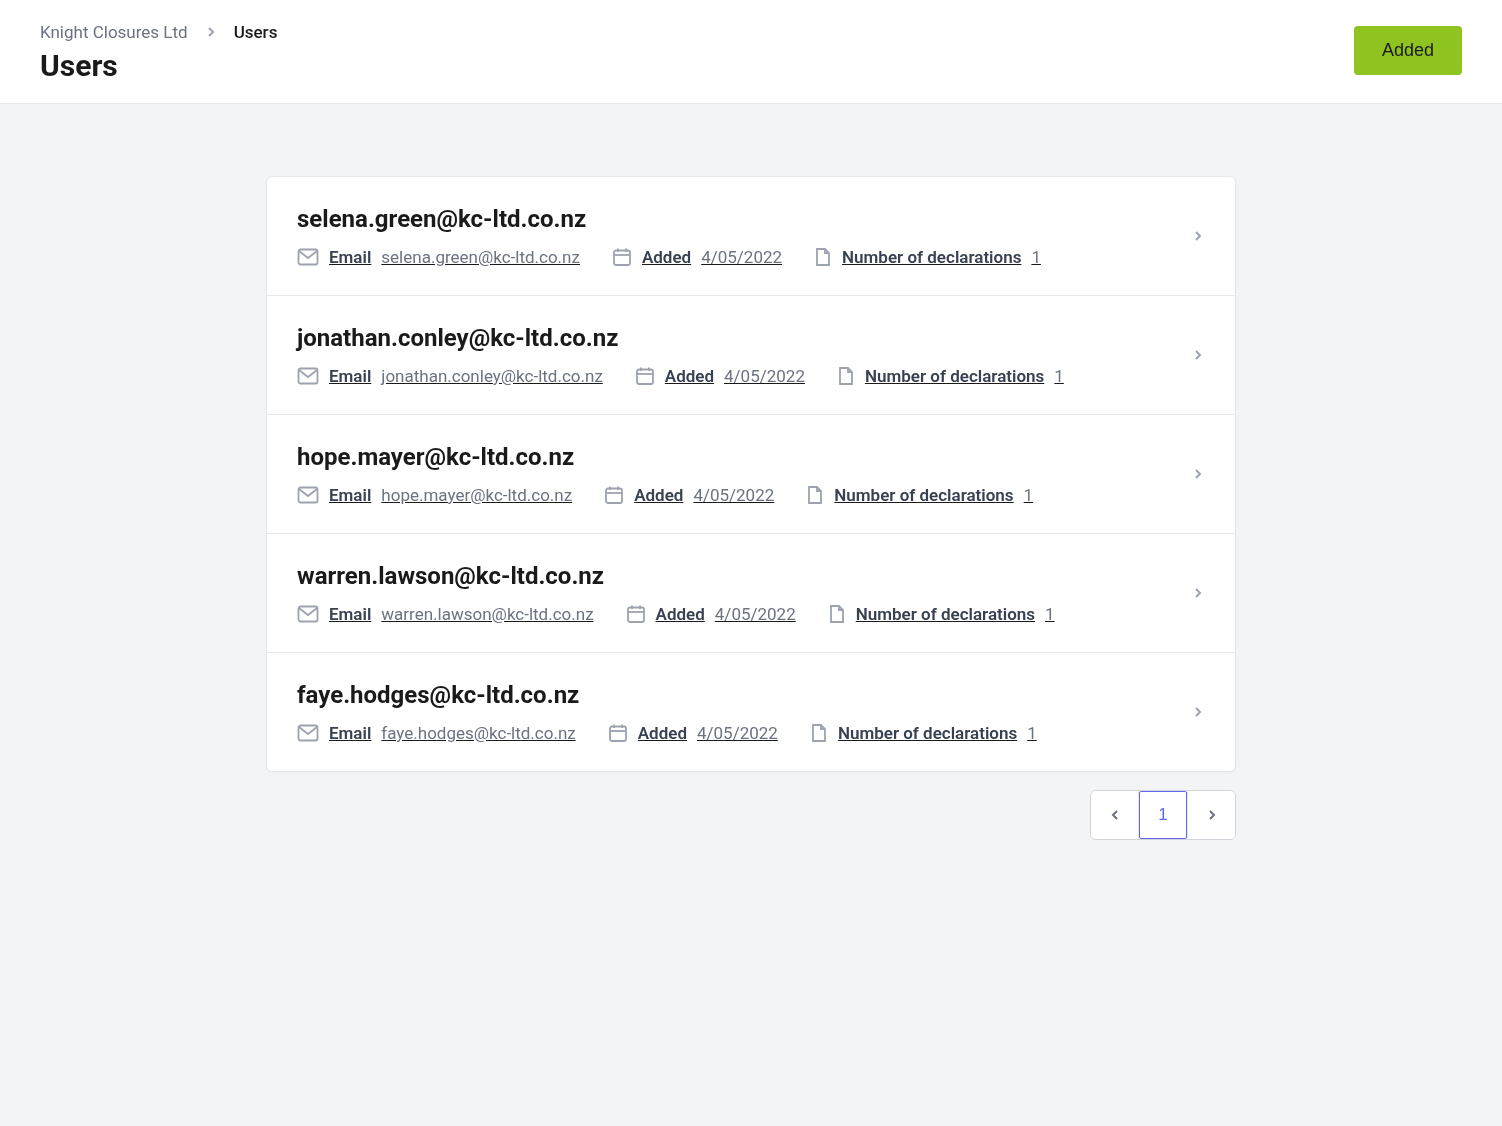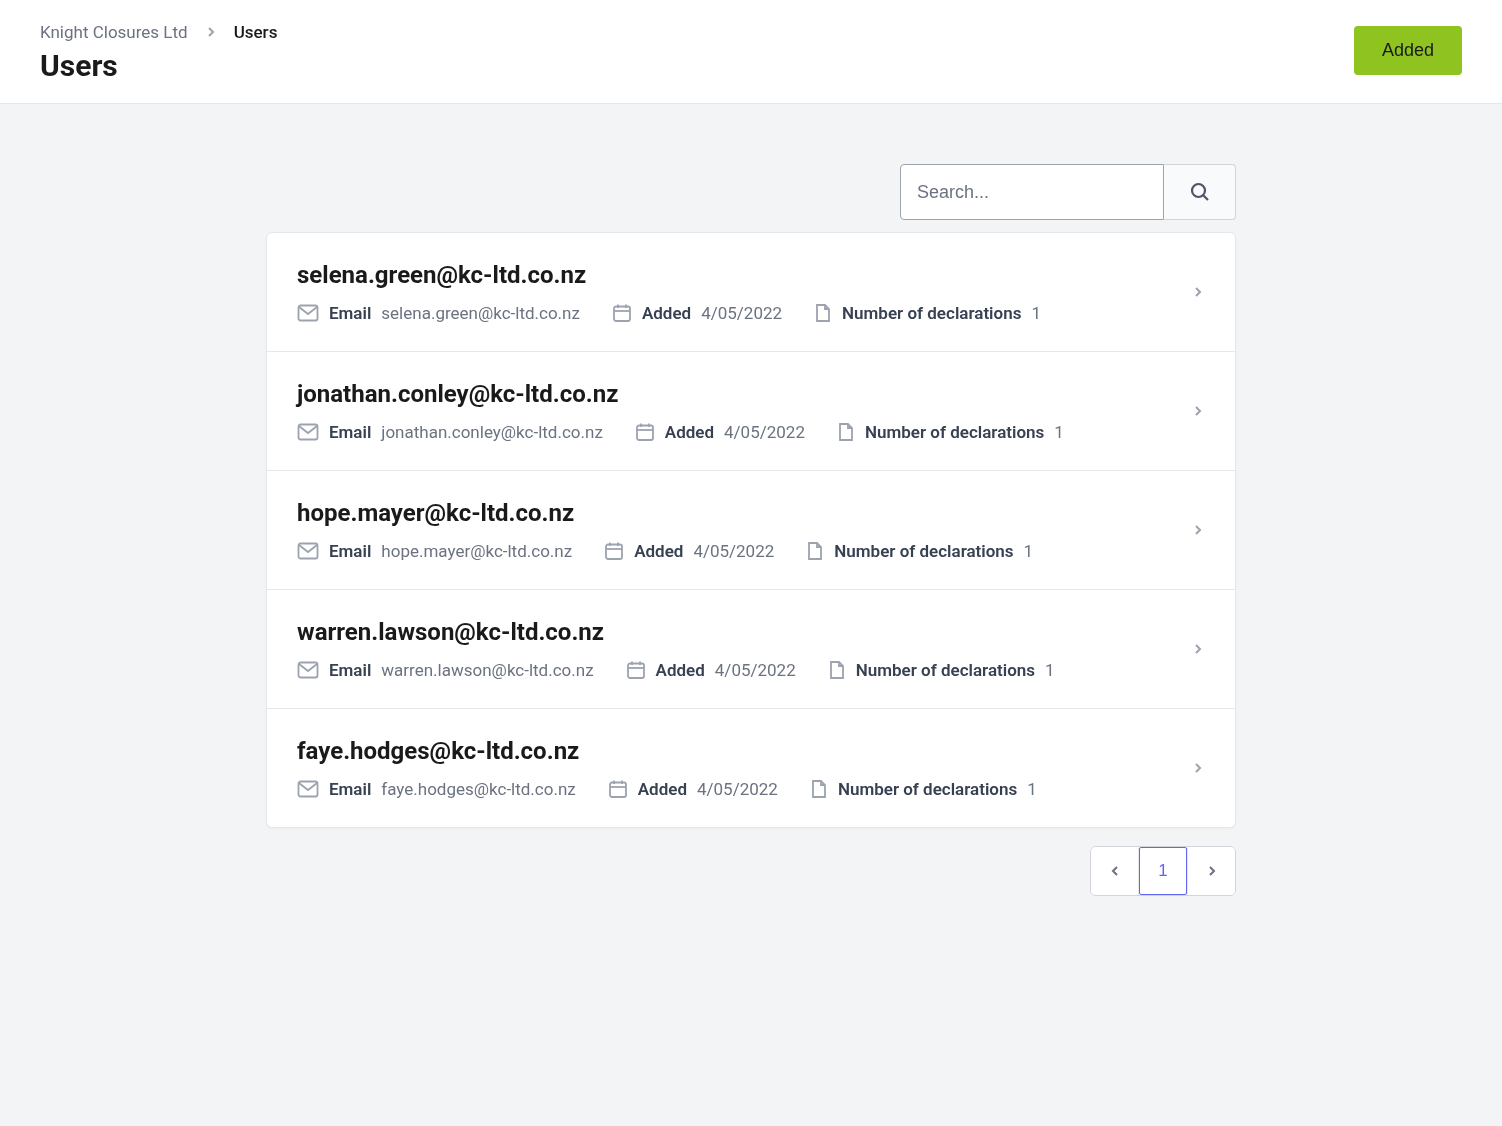--- a/index.html
+++ b/index.html
@@ -135,20 +135,21 @@
       font-size: 24px;
       font-weight: 700;
       color: #1a1a1a;
       margin-bottom: 14px;
     }
     
     .item-meta {
       display: flex;
       align-items: center;
       gap: 32px;
+      text-decoration: underline;
     }
     
     .meta-group {
       display: flex;
       align-items: center;
       gap: 10px;
     }
     
     .meta-icon {
       color: #9ca3af;
@@ -232,31 +233,20 @@
       </span>
       <span class="breadcrumb-current">Users</span>
     </div>
     <h1 class="page-title">Users</h1>
   </div>
   <button class="assign-btn">Added</button>
 </div>
 
 <div class="content">
 
-  <div class="search-row">
-    <input class="search-input" type="text" placeholder="Search..." style="">
-    <button class="search-btn">
-      <span>
-        <svg width="24" height="24" viewBox="0 0 24 24" fill="none" stroke="#4b5563" stroke-width="2.2">
-            <circle cx="10.5" cy="10.5" r="6.5"></circle>
-            <line x1="20" y1="20" x2="15.2" y2="15.2"></line>
-          </svg>
-      </span>
-    </button>
-  </div>
 
   <div class="list" id="user-list">
     <div class="list-item">
       <div class="item-content">
         <div class="item-title">selena.green@kc-ltd.co.nz</div>
         <div class="item-meta">
           <div class="meta-group">
             <span class="meta-icon">
               <svg width="22" height="18" viewBox="0 0 22 18" fill="none" stroke="currentColor" stroke-width="1.8">
                   <rect x="1.5" y="1.5" width="19" height="15" rx="2"></rect>

